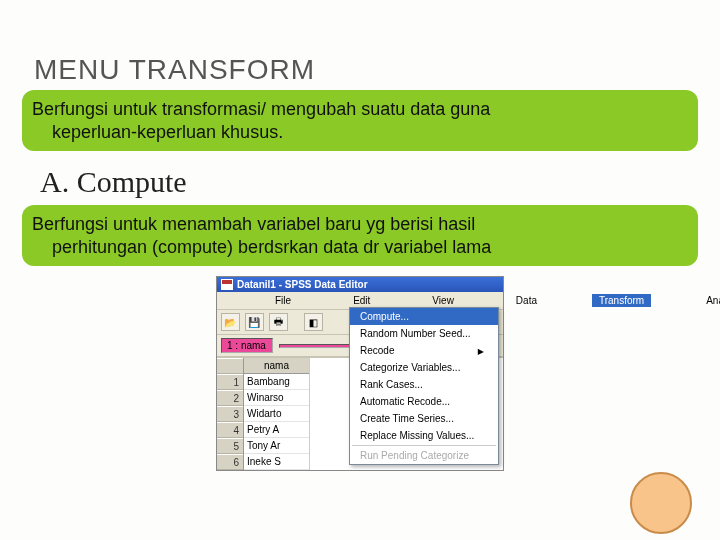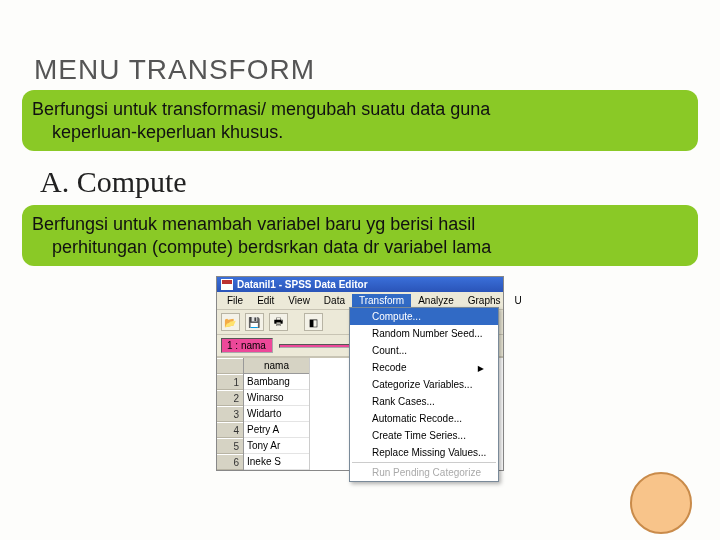--- a/index.html
+++ b/index.html
@@ -68,20 +68,21 @@
     background: #ece9d8;
     display: flex;
     padding: 2px 3px;
     gap: 0;
     font-size: 10px;
     border-bottom: 1px solid #c8c4b4;
   }
   .menubar span {
     padding: 1px 7px;
     cursor: default;
+    margin-left: 48px;
   }
   .menubar span.active {
     background: #316ac5;
     color: #fff;
   }
   .toolbar {
     background: #ece9d8;
     display: flex;
     gap: 5px;
     padding: 3px 4px;
@@ -161,21 +162,21 @@
     position: absolute;
     top: 30px;
     left: 132px;
     width: 150px;
     background: #fff;
     border: 1px solid #7a8a99;
     box-shadow: 2px 2px 4px rgba(0,0,0,.3);
     font-size: 10px;
   }
   .dropdown .item {
-    padding: 3px 14px 3px 22px;
+    padding: 3px 14px 3px 10px;
     white-space: nowrap;
     display: flex;
     justify-content: space-between;
     align-items: flex-end;
   }
   .dropdown .item.hover {
     background: #316ac5;
     color: #fff;
   }
   .dropdown .item.disabled {
@@ -265,23 +266,20 @@
   </div>
 
   <div class="dropdown" id="dropdown">
       <div class="item hover">
         <span>Compute...</span>
       </div>
       <div class="item">
         <span>Random Number Seed...</span>
       </div>
       <div class="item">
-        <span>Count...</span>
-      </div>
-      <div class="item">
         <span>Recode</span>
         <span class="arrow">▶</span>
       </div>
       <div class="item">
         <span>Categorize Variables...</span>
       </div>
       <div class="item">
         <span>Rank Cases...</span>
       </div>
       <div class="item">

